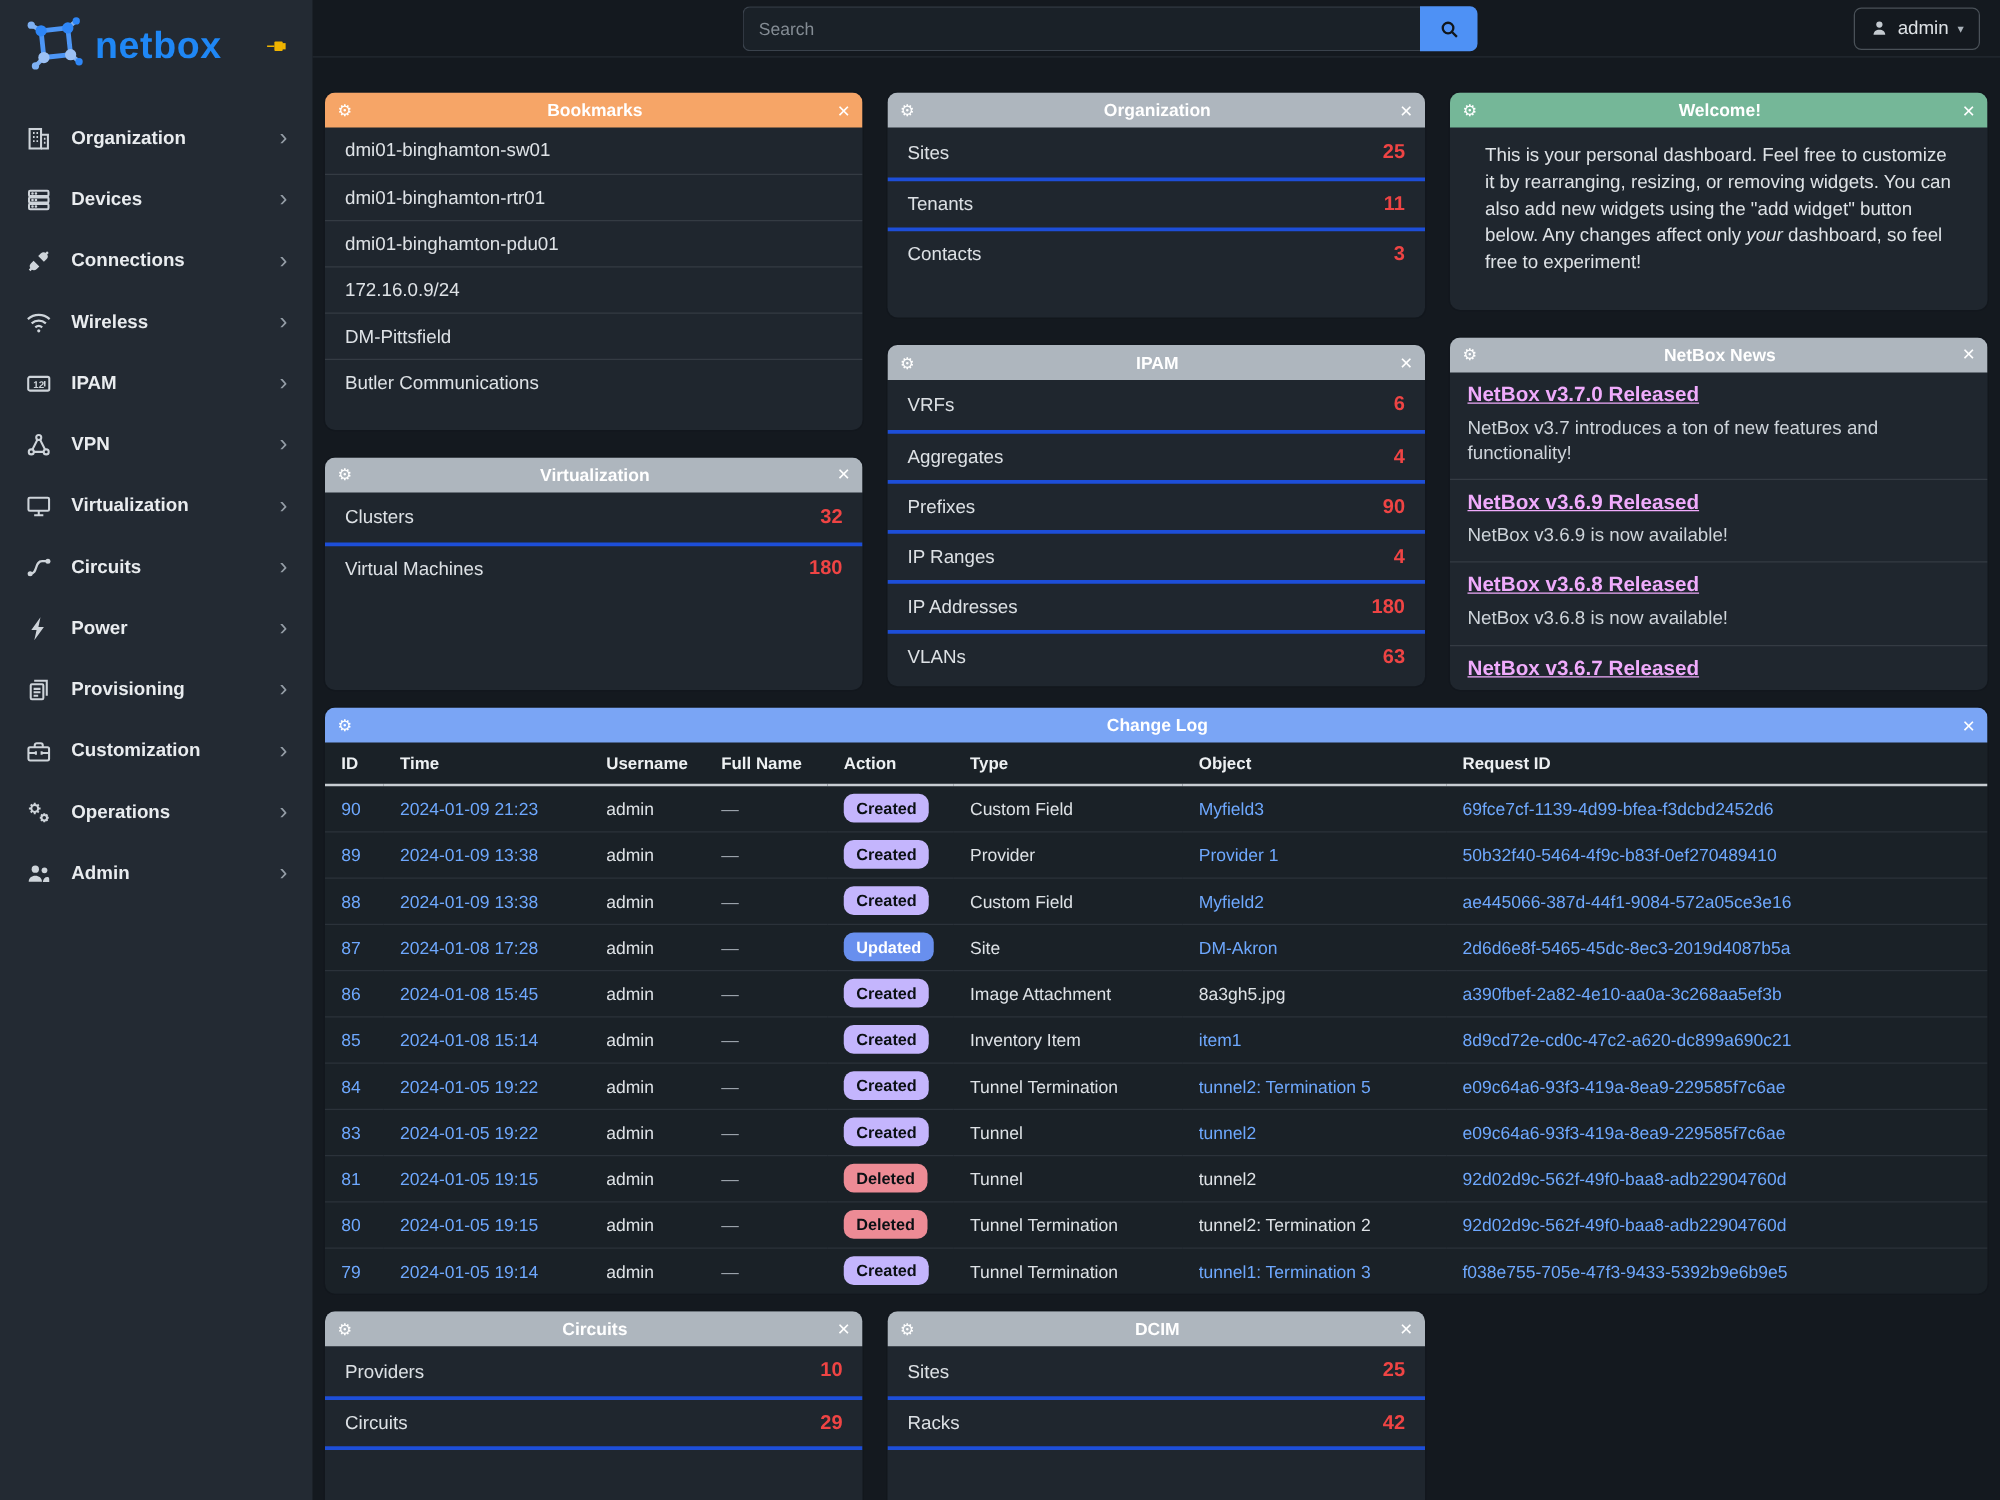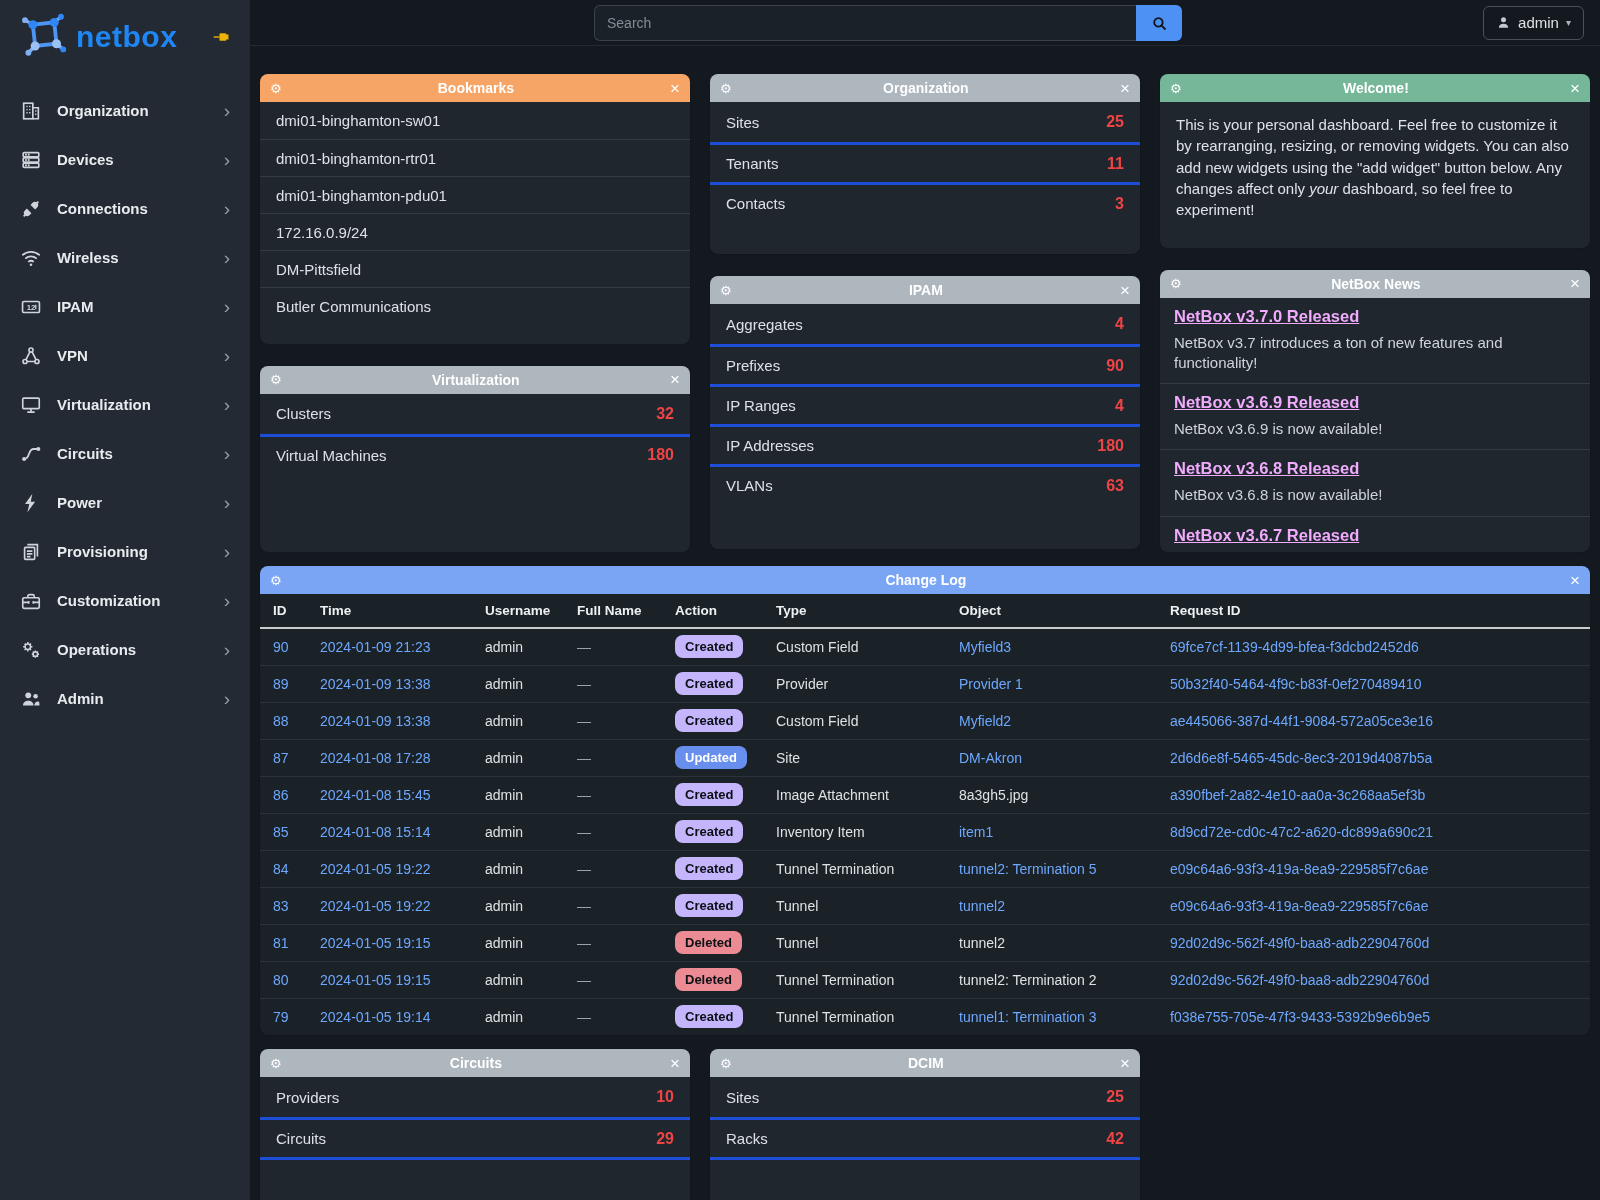--- a/index.html
+++ b/index.html
@@ -49,21 +49,21 @@
 
   .bk-item { padding:0 16px; height:37px; display:flex; align-items:center; font-size:15px;
     color:#dee2e6; cursor:pointer; }
   .bk-item + .bk-item { border-top:1px solid #343b43; }
 
   .stat-row { height:40px; display:flex; align-items:center; padding:0 16px; cursor:pointer; }
   .stat-row + .stat-row { border-top:3px solid #1d4ed8; }
   .stat-label { font-size:15px; color:#dde1e5; }
   .stat-value { margin-left:auto; font-size:16px; font-weight:bold; color:#ef4444; }
 
-  .welcome-body { padding:12px 16px; font-size:15px; line-height:1.42; color:#dee2e6; }
+  .welcome-body { padding:12px 28px; font-size:15px; line-height:1.42; color:#dee2e6; }
 
   .news-item { padding:9px 14px 10px 14px; }
   .news-item + .news-item { border-top:1px solid #343b43; }
   .news-title { font-size:16.5px; font-weight:bold; color:#f0abfc; text-decoration:underline; cursor:pointer; }
   .news-desc { margin-top:7px; font-size:15px; color:#ced4da; line-height:1.35; }
   .news-desc:empty { display:none; }
 
   
   .changelog { margin-top:14px; background:#1a2127; }
   table { width:100%; border-collapse:collapse; table-layout:fixed; }
@@ -315,20 +315,24 @@
             <span class="stat-value">3</span>
           </div>
         </div>
         <div class="card h273">
           <div class="card-hd hd-gray">
             <span class="gear">⚙</span>
             <span class="card-title">IPAM</span>
             <span class="close-x">×</span>
           </div>
           <div class="stat-row">
+            <span class="stat-label">VRFs</span>
+            <span class="stat-value">6</span>
+          </div>
+          <div class="stat-row">
             <span class="stat-label">Aggregates</span>
             <span class="stat-value">4</span>
           </div>
           <div class="stat-row">
             <span class="stat-label">Prefixes</span>
             <span class="stat-value">90</span>
           </div>
           <div class="stat-row">
             <span class="stat-label">IP Ranges</span>
             <span class="stat-value">4</span>

